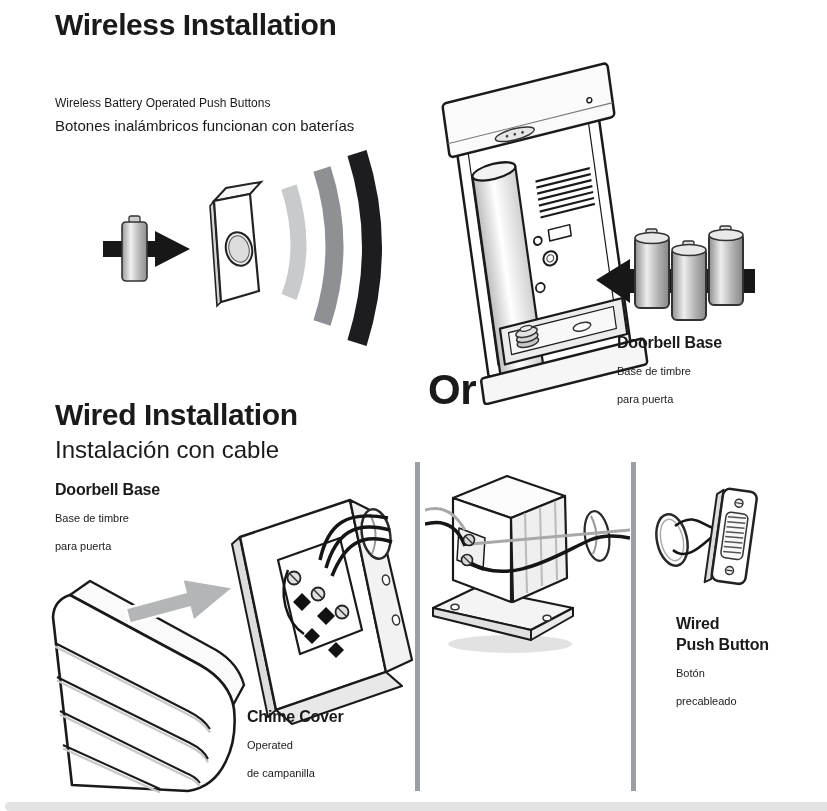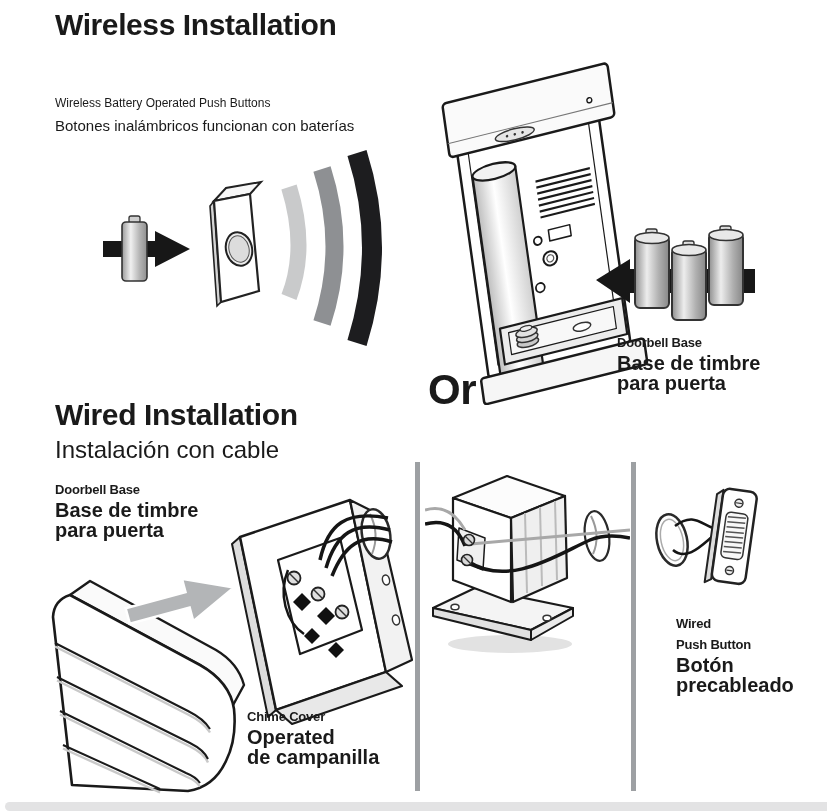--- a/index.html
+++ b/index.html
@@ -4,22 +4,22 @@
 <style>
   html,body{margin:0;padding:0;background:#fff;}
   .page{position:relative;width:827px;height:811px;background:#fff;overflow:hidden;
         font-family:"Liberation Sans",sans-serif;color:#1a1a1a;}
   .abs{position:absolute;}
   .h1{font-size:30px;font-weight:bold;letter-spacing:-0.4px;line-height:34px;}
   .h1sub{font-size:24px;font-weight:400;line-height:28px;}
   .h2{font-size:12px;font-weight:normal;line-height:22px;}
   .h2sub{font-size:15px;font-weight:400;line-height:19px;}
   .lbl span{display:block;}
-  .lbl-title{font-size:13px;font-weight:bold;line-height:21px;letter-spacing:-0.2px;}
-  .lbl-sub{font-size:20px;font-weight:700;line-height:20px;}
+  .lbl-title{font-size:16px;font-weight:bold;line-height:21px;letter-spacing:-0.2px;}
+  .lbl-sub{font-size:11px;font-weight:400;line-height:20px;margin-top:8px;}
   .lbl-sub:first-of-type{margin-top:4px;}
   .or{font-size:42px;font-weight:bold;letter-spacing:-0.5px;margin-left:40px;}
   .divider{width:5px;height:329px;background:#9da0a3;}
   .footer-bar{left:5px;top:802px;width:822px;height:9px;background:#e3e3e4;
               border-radius:5px 0 0 5px;}
   svg{position:absolute;display:block;}
 </style>
 </head>
 <body>
 

